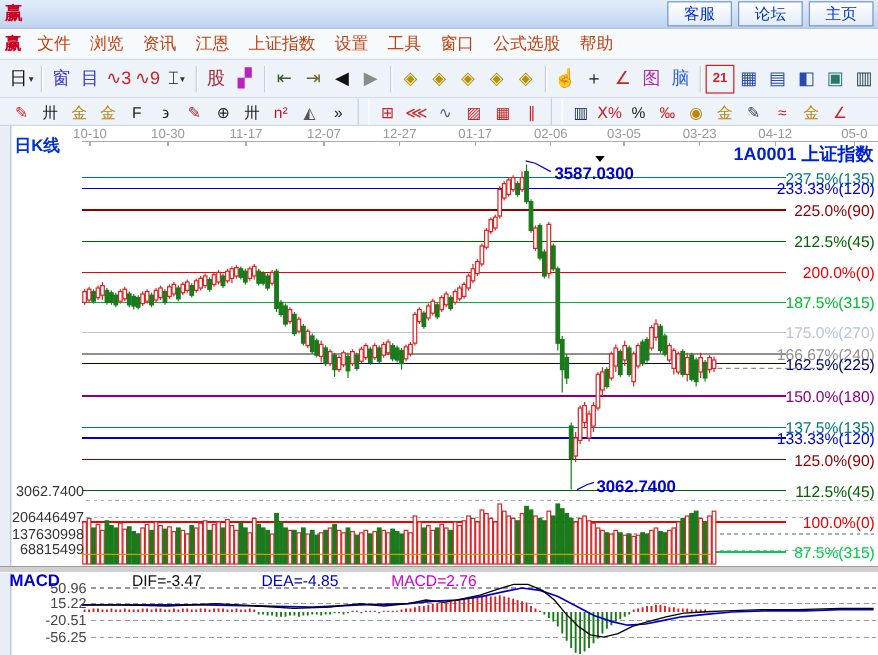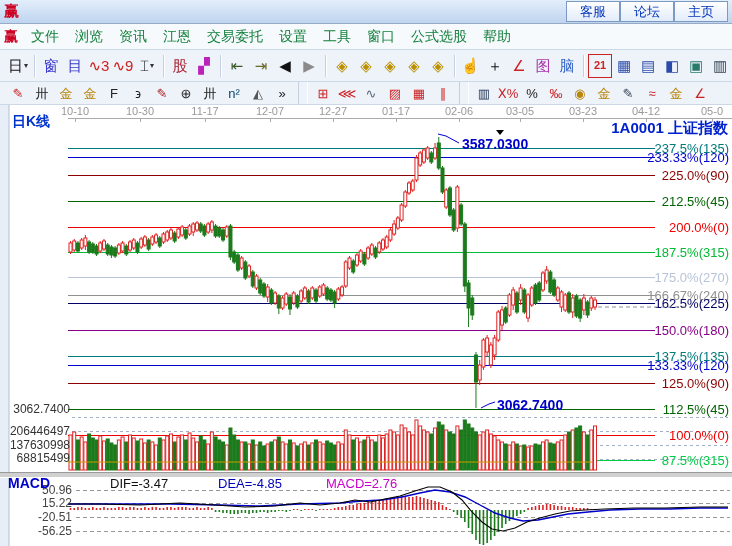--- a/index.html
+++ b/index.html
@@ -4,29 +4,29 @@
 <style>
   html,body{margin:0;padding:0;background:#9fb4d2;}
   .app{position:relative;width:732px;height:546px;overflow:hidden;background:#fff;
        font-family:"Liberation Sans",sans-serif;border:0;user-select:none;}
   
   .titlebar{position:absolute;left:0;top:0;width:732px;height:24px;
     background:linear-gradient(#e3eefb,#bfd4ef);display:flex;align-items:center;
     padding:0 4px;box-sizing:border-box;border-bottom:1px solid #98abc6;}
   .logo{color:#cc0022;font-weight:bold;font-size:15px;margin-right:5px;}
   .title-text{font-size:13px;color:#16243c;font-weight:bold;letter-spacing:0px;white-space:nowrap;}
-  .titlebtns{margin-left:auto;display:flex;}
+  .titlebtns{margin-left:auto;display:flex;gap:5px;}
   .titlebtn{width:52px;height:19px;display:flex;align-items:center;justify-content:center;
     background:linear-gradient(#ffffff,#e2ecfa);border:1px solid #7c99c4;color:#0033bb;
     font-size:13px;cursor:pointer;}
   
   .menubar{position:absolute;left:0;top:24px;width:732px;height:26px;background:#f7fafd;
     border-bottom:1px solid #cdd8e6;display:flex;align-items:center;padding:0 4px;box-sizing:border-box;}
   .menubar .logo{font-size:14px;}
-  .menu-item{font-size:14px;color:#15803d;padding:0 8px;cursor:pointer;white-space:nowrap;}
+  .menu-item{font-size:14px;color:#c2410c;padding:0 8px;cursor:pointer;white-space:nowrap;}
   
   .toolbar{position:absolute;left:0;width:732px;background:#eef2f9;display:flex;align-items:center;
     box-sizing:border-box;border-bottom:1px solid #cdd8e6;padding-left:6px;}
   .tb1{top:50px;height:32px;}
   .tb2{top:82px;height:23px;}
   .tbtn{min-width:22px;height:22px;display:flex;align-items:center;justify-content:center;
     font-size:15px;line-height:1;cursor:pointer;border:1px solid transparent;}
   .tb2 .tbtn{height:19px;font-size:13px;}
   .tsep{width:8px;height:22px;border-left:1px solid #c5cfdd;border-right:1px solid #ffffff;margin:0 3px 0 4px;}
   .drop{font-size:8px;color:#333;margin-left:1px;}
@@ -47,21 +47,21 @@
       </div>
   </div>
 
   <div class="menubar">
     <span class="logo">赢</span>
     <div id="menu-items" style="display:flex;">
         <span class="menu-item">文件</span>
         <span class="menu-item">浏览</span>
         <span class="menu-item">资讯</span>
         <span class="menu-item">江恩</span>
-        <span class="menu-item">交易委托</span>
+        <span class="menu-item">上证指数</span>
         <span class="menu-item">设置</span>
         <span class="menu-item">工具</span>
         <span class="menu-item">窗口</span>
         <span class="menu-item">公式选股</span>
         <span class="menu-item">帮助</span>
       </div>
   </div>
 
   <div class="toolbar tb1" id="toolbar1">
       <div class="tbtn" style="color: rgb(17, 17, 17);">日<span class="drop">▾</span></div>
@@ -102,21 +102,21 @@
   <div class="toolbar tb2" id="toolbar2">
       <div class="tbtn" style="color: rgb(204, 34, 34);">✎</div>
       <div class="tbtn" style="color: rgb(34, 34, 34);">卅</div>
       <div class="tbtn" style="color: rgb(184, 134, 11);">金</div>
       <div class="tbtn" style="color: rgb(184, 134, 11);">金</div>
       <div class="tbtn" style="color: rgb(34, 34, 34);">F</div>
       <div class="tbtn" style="color: rgb(34, 34, 34);">϶</div>
       <div class="tbtn" style="color: rgb(170, 34, 34);">✎</div>
       <div class="tbtn" style="color: rgb(34, 34, 34);">⊕</div>
       <div class="tbtn" style="color: rgb(34, 34, 34);">卅</div>
-      <div class="tbtn" style="color: #0c4a6e;">n²</div>
+      <div class="tbtn" style="color: #b91c1c;">n²</div>
       <div class="tbtn" style="color: rgb(85, 85, 85);">◭</div>
       <div class="tbtn" style="color: rgb(34, 34, 34);">»</div>
       <div class="tsep"></div>
       <div class="tbtn" style="color: rgb(204, 34, 34);">⊞</div>
       <div class="tbtn" style="color: rgb(204, 34, 34);">⋘</div>
       <div class="tbtn" style="color: rgb(85, 102, 119);">∿</div>
       <div class="tbtn" style="color: rgb(204, 34, 34);">▨</div>
       <div class="tbtn" style="color: rgb(204, 34, 34);">▦</div>
       <div class="tbtn" style="color: rgb(204, 34, 34);">∥</div>
       <div class="tsep"></div>

